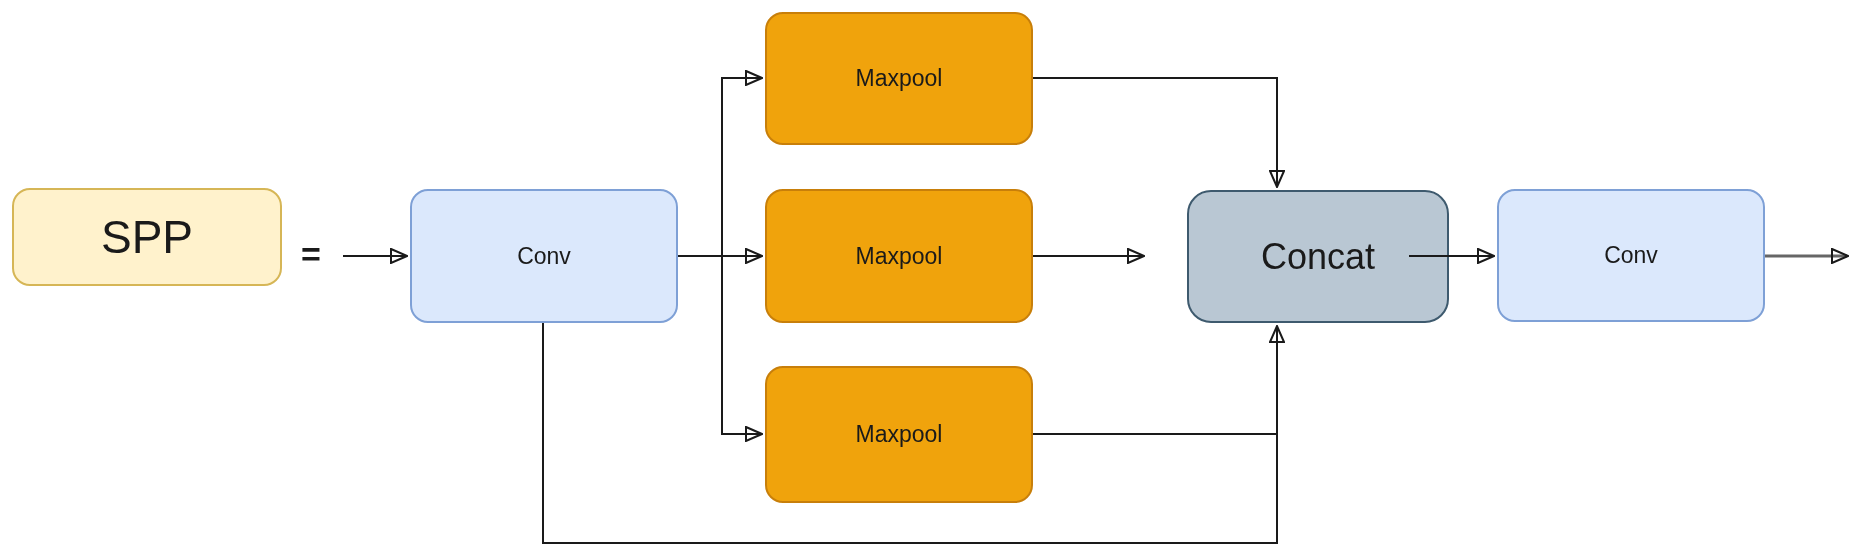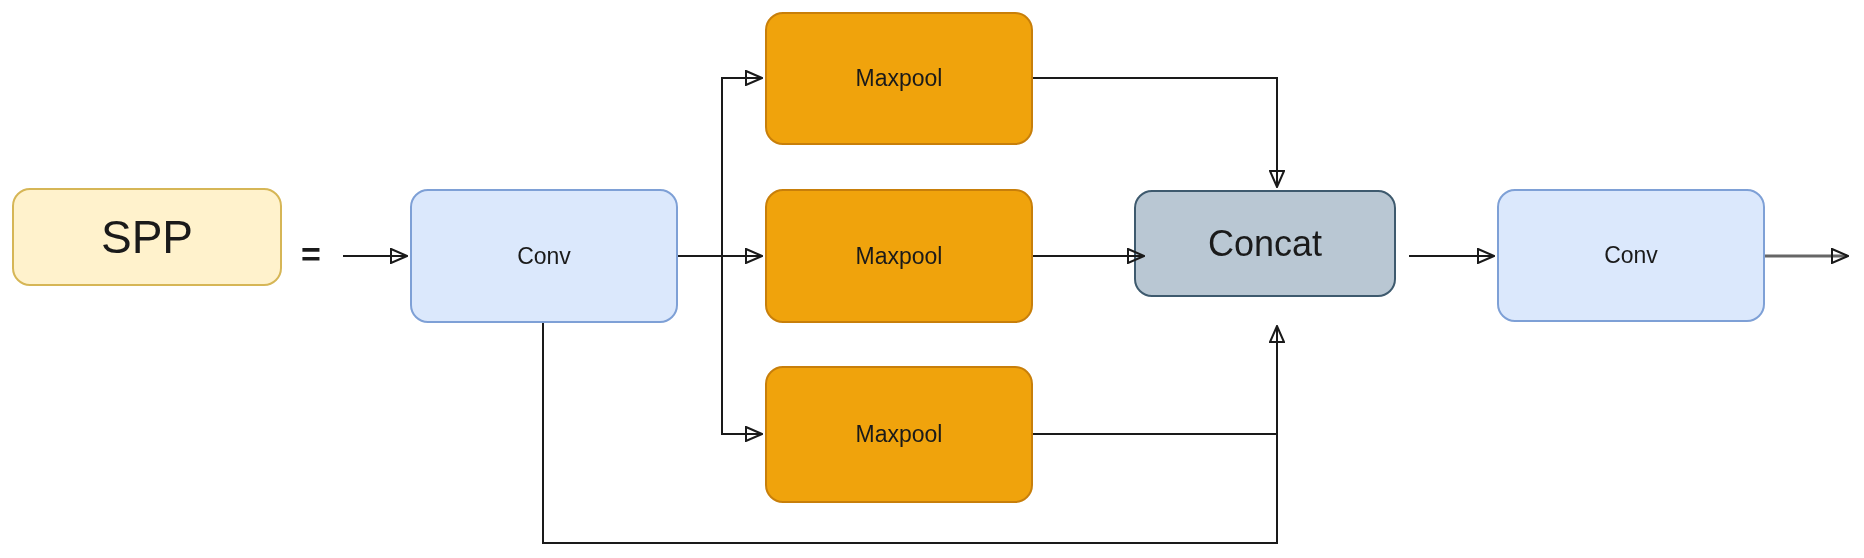--- a/index.html
+++ b/index.html
@@ -36,23 +36,24 @@
   }
   #node-maxpool-middle{
     left:765px;top:189px;width:268px;height:134px;
     background:var(--maxpool-fill);border-color:var(--maxpool-border);
   }
   #node-maxpool-bottom{
     left:765px;top:366px;width:268px;height:137px;
     background:var(--maxpool-fill);border-color:var(--maxpool-border);
   }
   #node-concat{
-    left:1134px;top:190px;width:262px;height:107px;
+    left:1187px;top:190px;width:262px;height:133px;
     background:var(--concat-fill);border-color:var(--concat-border);
     font-size:36px;
+    border-radius:24px;
   }
   #node-conv-out{
     left:1497px;top:189px;width:268px;height:133px;
     background:var(--conv-fill);border-color:var(--conv-border);
   }
   #equals{
     position:absolute;
     left:288px;top:188px;width:46px;height:132px;
     display:flex;align-items:center;justify-content:center;
     font-size:34px;font-weight:700;color:var(--text,#1a1a1a);

